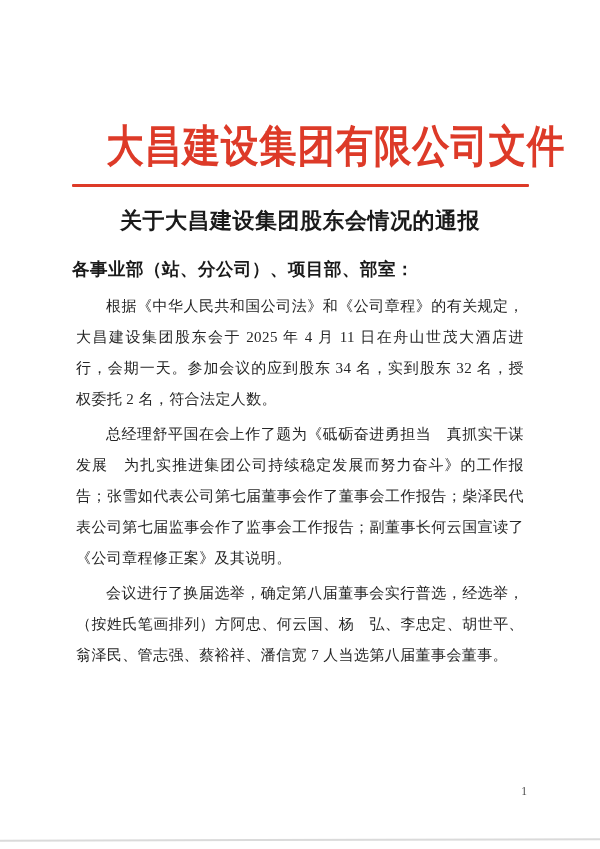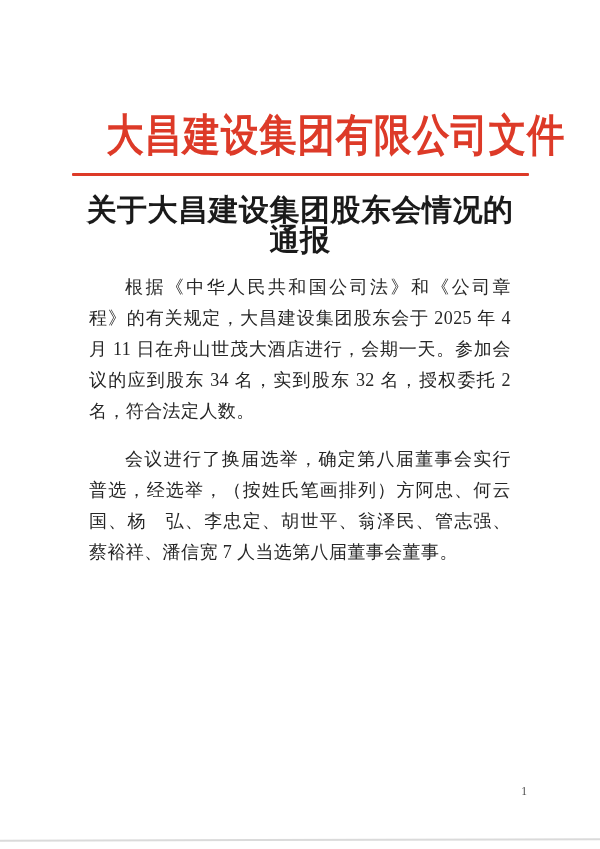--- a/index.html
+++ b/index.html
@@ -10,21 +10,21 @@
   .sheet {
     position: relative;
     width: 600px;
     height: 849px;
     background: #ffffff;
     overflow: hidden;
     font-family: "Liberation Serif", "DejaVu Serif", serif;
     color: #262626;
   }
   .content {
-    padding: 6px 72px;
+    padding: 17px 72px;
   }
   .letterhead {
     padding-top: 102px;
     text-align: center;
     font-size: 44px;
     line-height: 56px;
     font-weight: bold;
     color: #dd3a28;
     white-space: nowrap;
     transform: scaleX(0.85);
@@ -42,40 +42,40 @@
   .red-rule {
     margin: 9px auto 0 auto;
     width: 457px;
     height: 3px;
     background: #dd3a28;
     border-radius: 1px;
   }
   .doc-title {
     margin-top: 19px;
     text-align: center;
-    font-size: 30px;
+    font-size: 22px;
     line-height: 30px;
     font-weight: bold;
     color: #1a1a1a;
     letter-spacing: 0.5px;
   }
   .salutation {
     margin-top: 21px;
     font-size: 17.5px;
     line-height: 25px;
     font-weight: bold;
     color: #1a1a1a;
     letter-spacing: 0.5px;
   }
   .body-text {
     margin-top: 9px;
   }
   .body-text p {
-    margin: 17px;
-    font-size: 18px;
+    margin: 4px;
+    font-size: 15px;
     line-height: 31px;
     text-align: justify;
     text-indent: 2em;
     color: #262626;
     letter-spacing: 0.4px;
   }
   .page-number {
     position: absolute;
     right: 73px;
     bottom: 52px;
@@ -99,23 +99,25 @@
 <div class="sheet">
   <div class="content">
 
     <div class="letterhead">大昌建设集团有限公司文件</div>
 
 
     <div class="red-rule"></div>
 
     <div class="doc-title">关于大昌建设集团股东会情况的通报</div>
 
+    <div class="salutation">各事业部（站、分公司）、项目部、部室：</div>
 
     <div class="body-text">
       <p>根据《中华人民共和国公司法》和《公司章程》的有关规定，大昌建设集团股东会于 2025 年 4 月 11 日在舟山世茂大酒店进行，会期一天。参加会议的应到股东 34 名，实到股东 32 名，授权委托 2 名，符合法定人数。</p>
+      <p>总经理舒平国在会上作了题为《砥砺奋进勇担当　真抓实干谋发展　为扎实推进集团公司持续稳定发展而努力奋斗》的工作报告；张雪如代表公司第七届董事会作了董事会工作报告；柴泽民代表公司第七届监事会作了监事会工作报告；副董事长何云国宣读了《公司章程修正案》及其说明。</p>
       <p>会议进行了换届选举，确定第八届董事会实行普选，经选举，（按姓氏笔画排列）方阿忠、何云国、杨　弘、李忠定、胡世平、翁泽民、管志强、蔡裕祥、潘信宽 7 人当选第八届董事会董事。</p>
     </div>
 
   </div>
 
   <div class="page-number">1</div>
 
   <div class="scan-edge"></div>
 </div>
 

